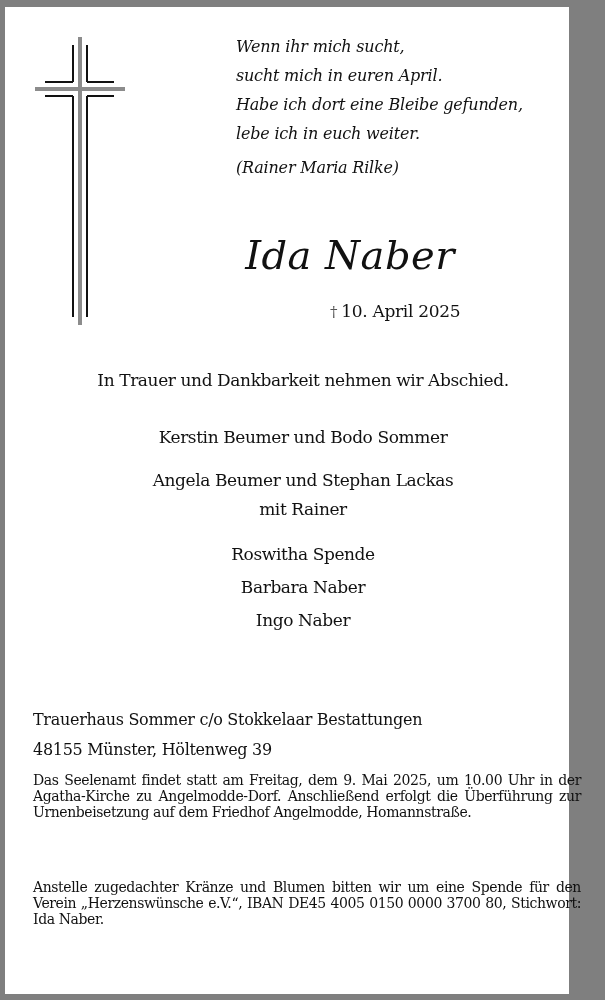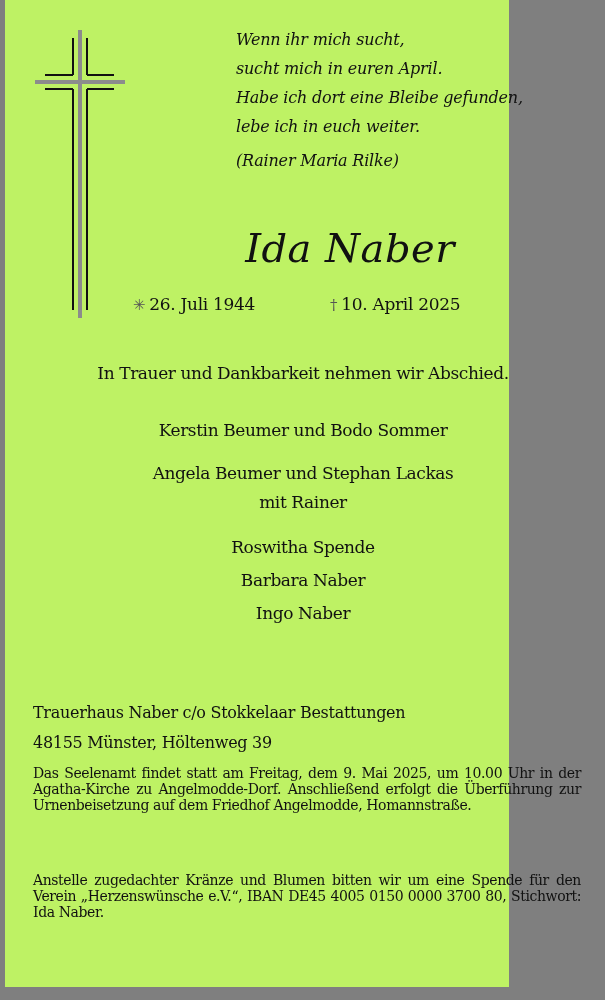--- a/index.html
+++ b/index.html
@@ -5,24 +5,24 @@
     * { margin: 0; padding: 0; box-sizing: border-box; }
     html, body {
       width: 605px;
       height: 1000px;
       background: #7f7f7f;
       overflow: hidden;
     }
     .frame {
       position: absolute;
       left: 5px;
-      top: 0;
-      width: 504px;
+      top: 7px;
+      width: 564px;
       height: 987px;
-      background: #bef264;
+      background: #ffffff;
     }
     .text {
       font-family: "DejaVu Serif", "Liberation Serif", serif;
       color: #111111;
       position: absolute;
       white-space: nowrap;
     }
     .poem-line {
       font-family: "DejaVu Serif", serif;
       font-style: italic;
@@ -102,36 +102,33 @@
   </svg>
 
   <div class="text poem-line" style="top:25px">Wenn ihr mich sucht,</div>
   <div class="text poem-line" style="top:54px">sucht mich in euren April.</div>
   <div class="text poem-line" style="top:83px">Habe ich dort eine Bleibe gefunden,</div>
   <div class="text poem-line" style="top:112px">lebe ich in euch weiter.</div>
   <div class="text poem-line" style="top:146px">(Rainer Maria Rilke)</div>
 
   <div class="text name">Ida Naber</div>
 
-  <div class="text date" style="left:128px">
-    <span class="sym">✳</span><span>26. Juli 1944</span>
-  </div>
   <div class="text date" style="left:325px">
     <span class="sym">†</span><span>10. April 2025</span>
   </div>
 
   <div class="text center-line" style="top:363px">In Trauer und Dankbarkeit nehmen wir Abschied.</div>
 
   <div class="text center-line" style="top:420px">Kerstin Beumer und Bodo Sommer</div>
   <div class="text center-line" style="top:463px">Angela Beumer und Stephan Lackas</div>
   <div class="text center-line" style="top:492px">mit Rainer</div>
   <div class="text center-line" style="top:537px">Roswitha Spende</div>
   <div class="text center-line" style="top:603px">Ingo Naber</div>
   <div class="text center-line" style="top:570px">Barbara Naber</div>
 
-  <div class="text body-line" style="top:703px">Trauerhaus Naber c/o Stokkelaar Bestattungen</div>
+  <div class="text body-line" style="top:703px">Trauerhaus Sommer c/o Stokkelaar Bestattungen</div>
   <div class="text body-line" style="top:733px">48155 Münster, Höltenweg 39</div>
 
   <div class="text para" style="top:765px">Das Seelenamt findet statt am Freitag, dem 9. Mai 2025, um 10.00 Uhr in der Agatha-Kirche zu Angelmodde-Dorf. Anschließend erfolgt die Überführung zur Urnenbeisetzung auf dem Friedhof Angelmodde, Homannstraße.</div>
 
   <div class="text para" style="top:872px">Anstelle zugedachter Kränze und Blumen bitten wir um eine Spende für den Verein „Herzenswünsche e.V.“, IBAN DE45 4005 0150 0000 3700 80, Stichwort: Ida Naber.</div>
 
 </div>
 
 </body></html>

